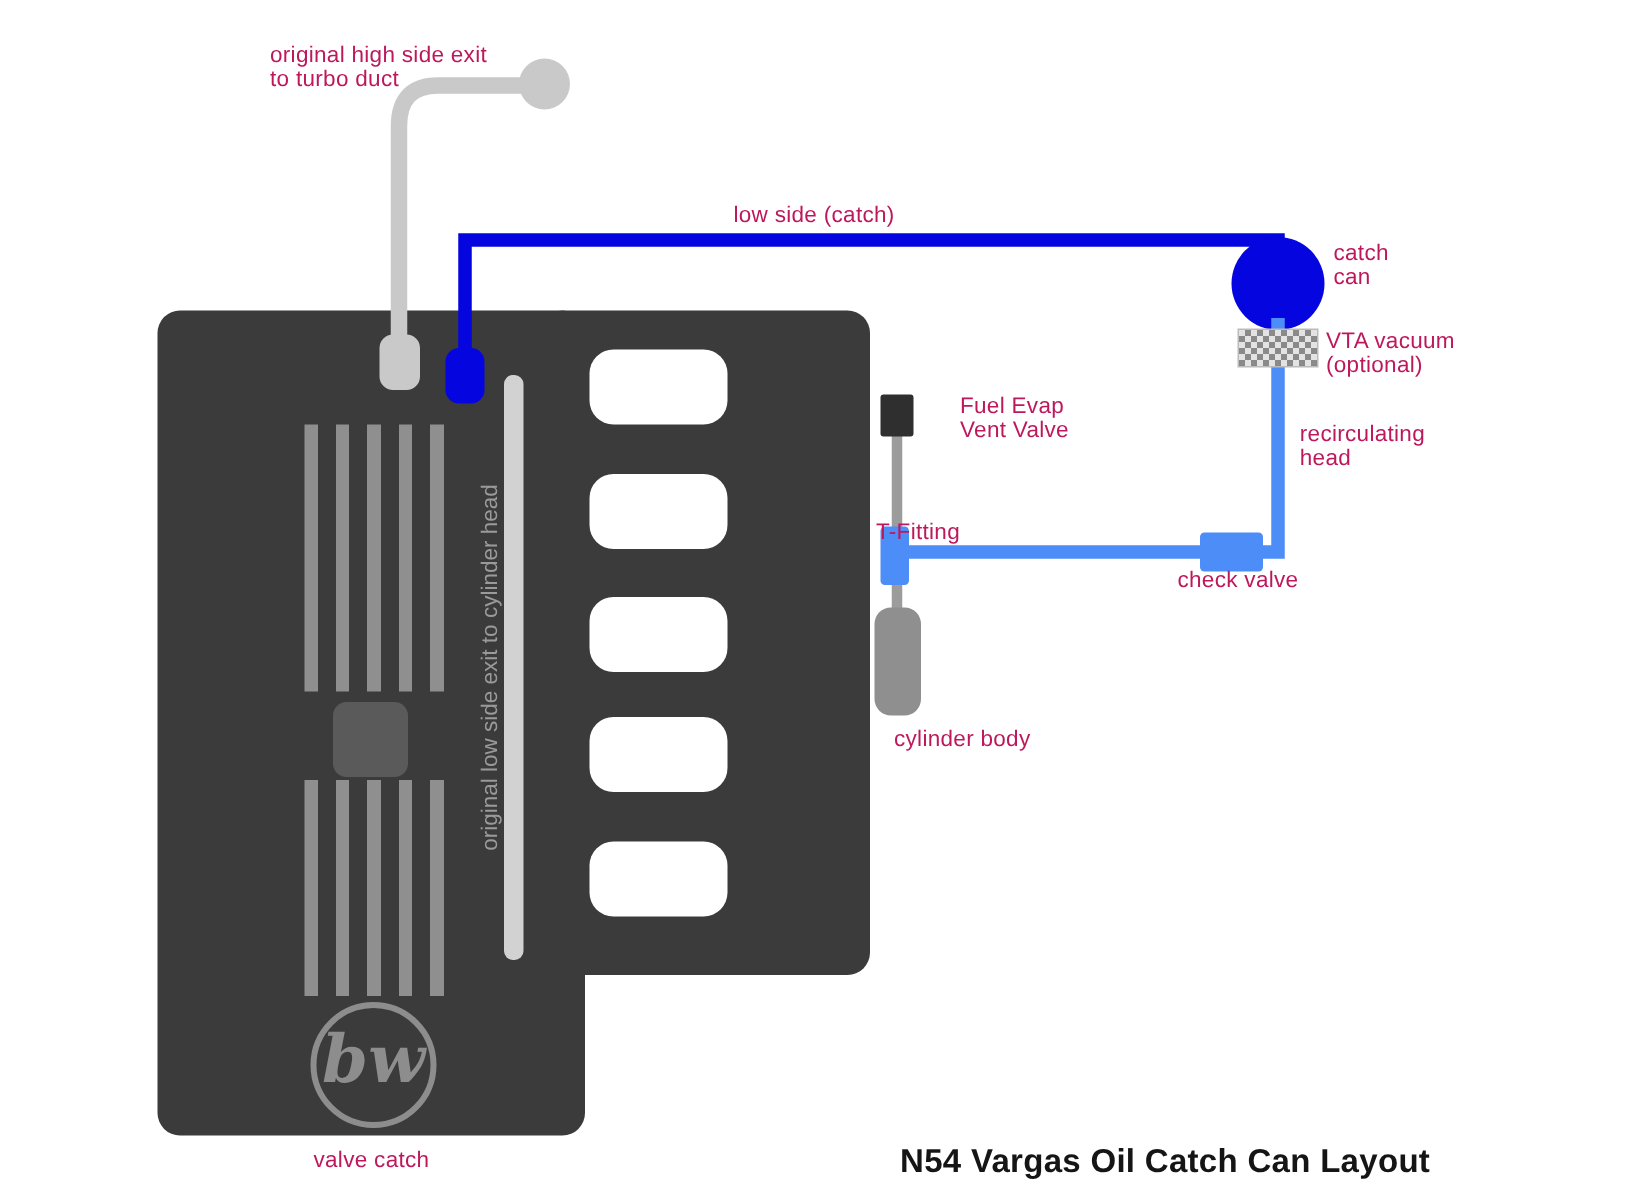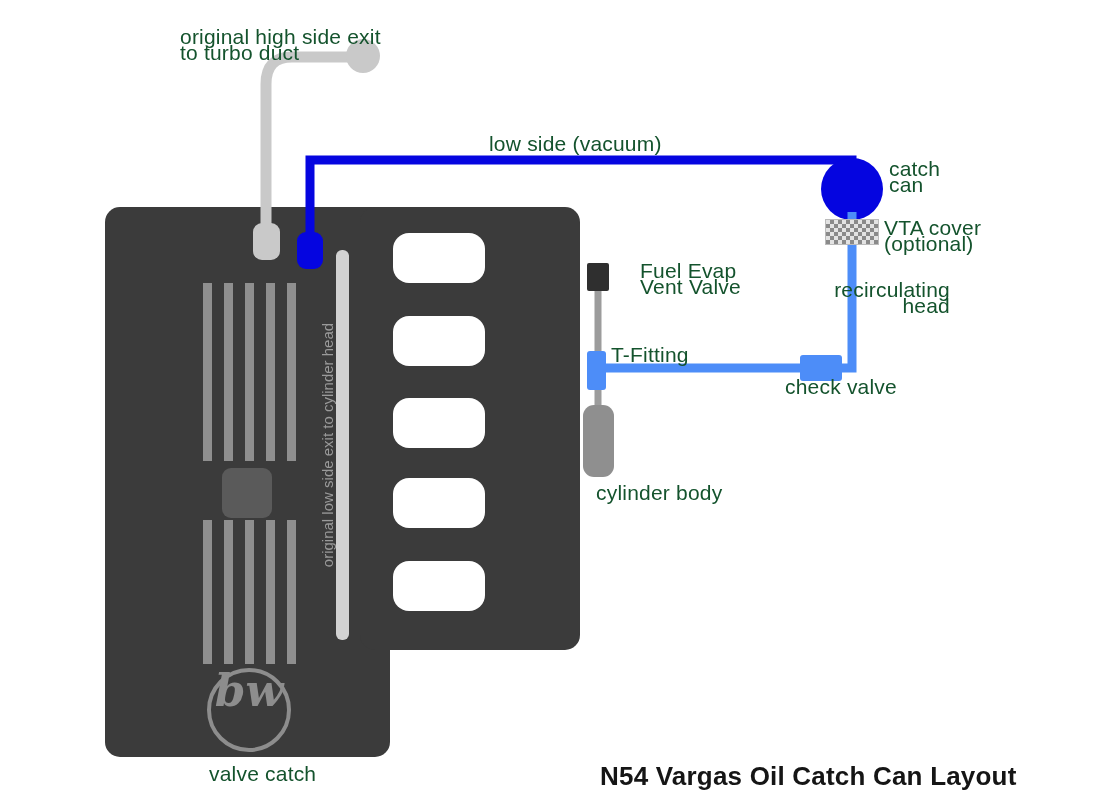--- a/index.html
+++ b/index.html
@@ -1,21 +1,21 @@
 <!DOCTYPE html>
 <html><head>
 <meta charset="utf-8">
 <style>
   html,body{margin:0;padding:0;background:#ffffff;}
   #stage{
     position:relative;width:1100px;height:800px;background:#ffffff;overflow:hidden;
     font-family:"Liberation Sans","DejaVu Sans",sans-serif;
   }
   .lbl{
-    position:absolute;color:#14532d;font-size:21px;line-height:16px;letter-spacing:.2px;
+    position:absolute;color:#be185d;font-size:15px;line-height:16px;letter-spacing:.2px;
     white-space:nowrap;
   }
   #valve-cover-main{
     position:absolute;left:105px;top:207px;width:285px;height:550px;
     background:#3b3b3b;border-radius:15px;
   }
   #valve-cover-ext{
     position:absolute;left:360px;top:207px;width:220px;height:443px;
     background:#3b3b3b;border-radius:15px;
   }
@@ -36,38 +36,38 @@
   .port{
     position:absolute;left:393px;width:92px;height:50px;background:#ffffff;border-radius:16px;
   }
   #inner-square{
     position:absolute;left:222px;top:468px;width:50px;height:50px;
     background:#5a5a5a;border-radius:9px;
   }
   #logo-circle{
     position:absolute;left:207px;top:668px;width:76px;height:76px;
     border:4px solid #8d8d8d;border-radius:50%;
-    display:flex;align-items:flex-start;justify-content:center;
+    display:flex;align-items:center;justify-content:center;
   }
   #logo-text{
     color:#8d8d8d;font-family:"DejaVu Serif","Liberation Serif",serif;
     font-style:italic;font-weight:bold;font-size:44px;line-height:1;
     transform:translateY(-3px);
   }
   #pipes{position:absolute;left:0;top:0;width:1100px;height:800px;}
   #vta-filter{
     position:absolute;left:826px;top:220px;width:52px;height:24px;
     background:repeating-conic-gradient(#8a8a8a 0% 25%, #e3e3e3 0% 50%) 0 0/8px 8px;
     outline:1px solid #bbb;
   }
   #diagram-title{
     position:absolute;left:600px;top:761px;color:#151515;
-    font-size:26px;font-weight:bold;letter-spacing:.2px;white-space:nowrap;
+    font-size:22px;font-weight:bold;letter-spacing:.2px;white-space:nowrap;
   }
-  .ta-right{text-align:right;}
+  .ta-right{}
 </style>
 </head>
 <body>
 
 <div id="stage">
 
   <div id="valve-cover-main"></div>
   <div id="valve-cover-ext"></div>
 
   <div id="ribs-top" class="ribs"></div>
@@ -109,43 +109,43 @@
     <rect x="583" y="405" width="31" height="72" rx="11" fill="#8f8f8f"></rect>
   </svg>
 
   <div id="vta-filter"></div>
 
   <div class="lbl" style="left:180px;top:29px">
     <div>original high side exit</div>
     <div>to turbo duct</div>
   </div>
 
-  <div class="lbl" style="left:489px;top:136px">low side (vacuum)</div>
+  <div class="lbl" style="left:489px;top:136px">low side (catch)</div>
 
   <div class="lbl" style="left:889px;top:161px">
     <div>catch</div>
     <div>can</div>
   </div>
 
   <div class="lbl" style="left:884px;top:220px">
-    <div>VTA cover</div>
+    <div>VTA vacuum</div>
     <div>(optional)</div>
   </div>
 
   <div class="lbl ta-right" style="right:150px;top:282px">
     <div>recirculating</div>
     <div>head</div>
   </div>
 
   <div class="lbl" style="left:640px;top:263px">
     <div>Fuel Evap</div>
     <div>Vent Valve</div>
   </div>
 
-  <div class="lbl" style="left:611px;top:347px">T-Fitting</div>
+  <div class="lbl" style="left:584px;top:347px">T-Fitting</div>
 
   <div class="lbl" style="left:785px;top:379px">check valve</div>
 
   <div class="lbl" style="left:596px;top:485px">cylinder body</div>
 
   <div class="lbl" style="left:209px;top:766px">valve catch</div>
 
   <div id="diagram-title">N54 Vargas Oil Catch Can Layout</div>
 
 </div>

